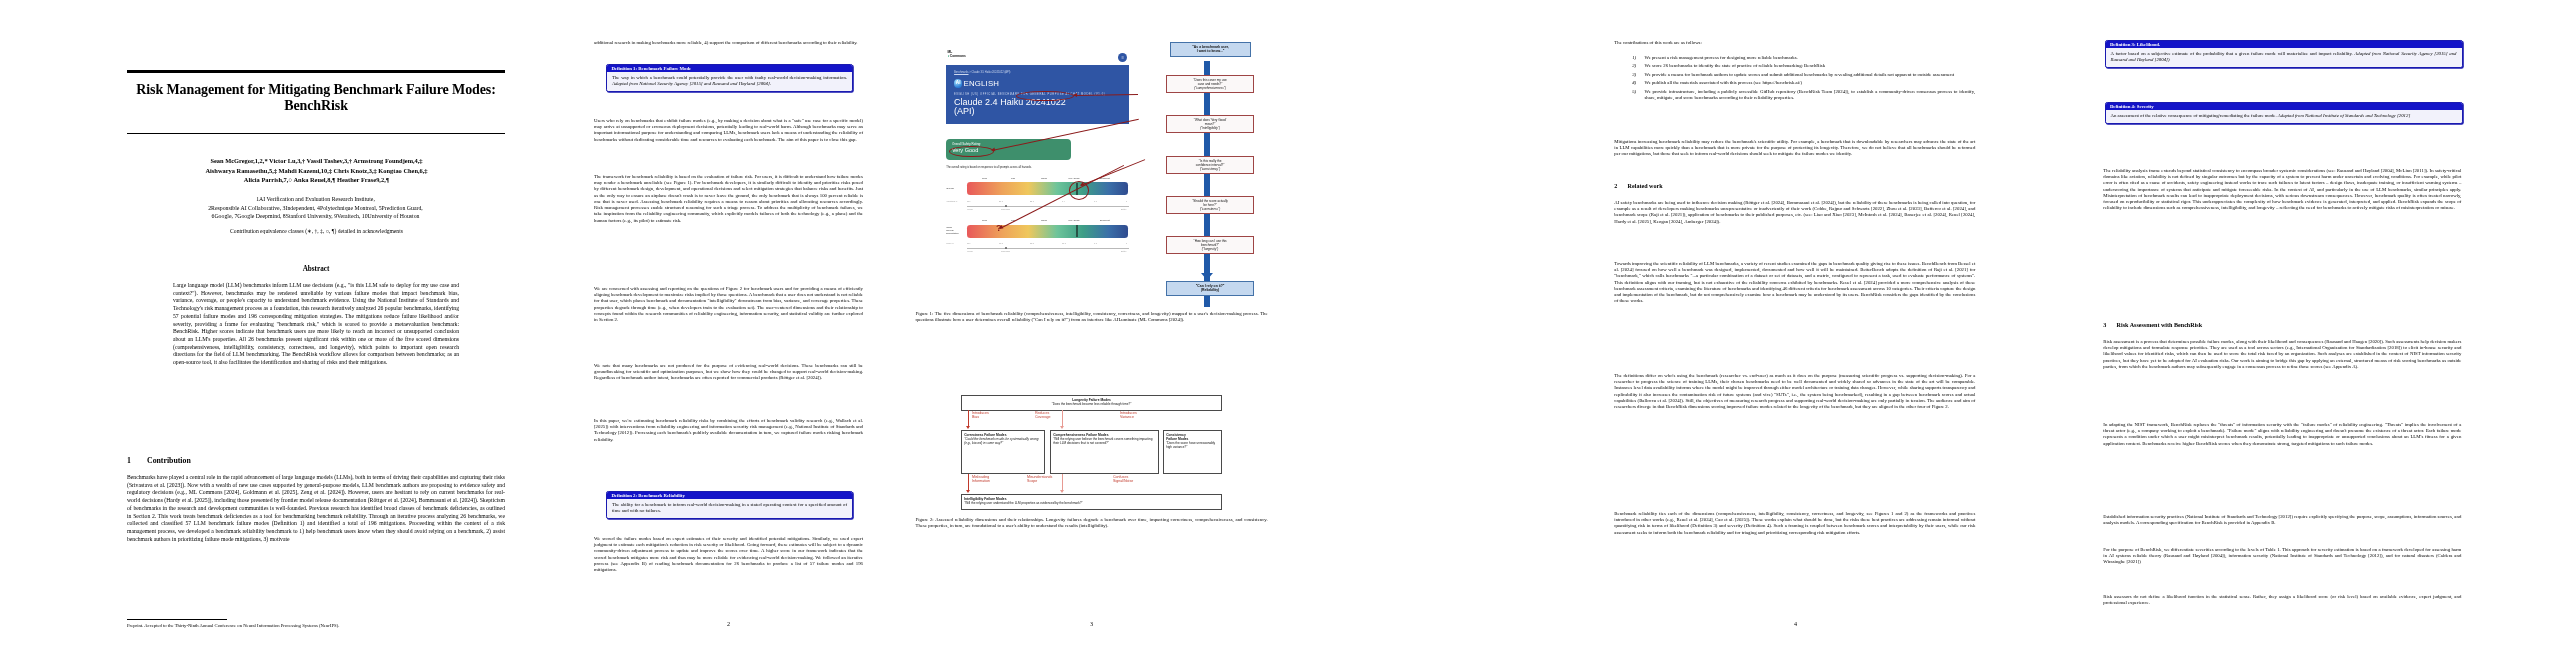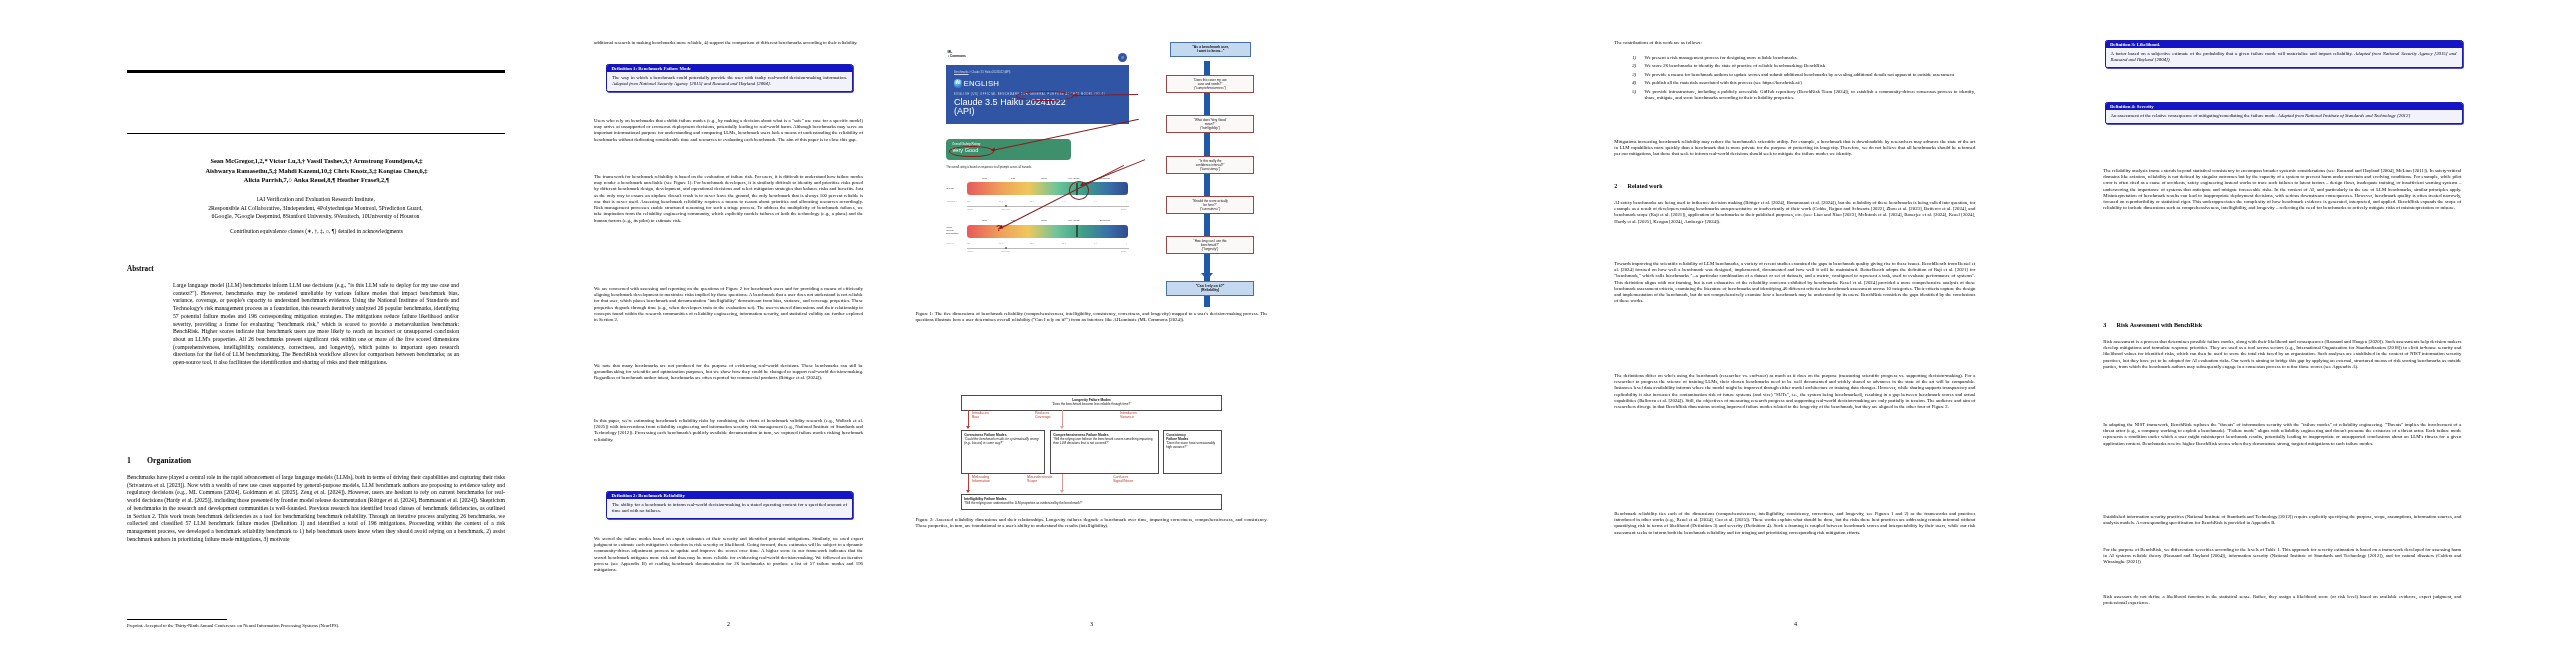--- a/index.html
+++ b/index.html
@@ -15,21 +15,21 @@
   .p1{left:66px;width:489px;}
   .rule-top{position:absolute;left:61px;top:70px;width:378px;height:3.3px;background:#000;}
   .rule-bot{position:absolute;left:61px;top:133px;width:378px;height:1.1px;background:#000;}
   .title{position:absolute;left:61px;top:82px;width:378px;text-align:center;
          font-size:14px;font-weight:bold;line-height:1.16;letter-spacing:-0.1px;}
   .authors{position:absolute;left:56px;top:156px;width:389px;text-align:center;
            font-size:6.4px;font-weight:bold;line-height:1.5;}
   .affil{position:absolute;left:44px;top:195px;width:411px;text-align:center;
          font-size:5.8px;line-height:1.5;}
   .contrib{position:absolute;left:56px;top:228px;width:389px;text-align:center;font-size:5.6px;}
-  .abs-h{position:absolute;left:61px;top:265px;width:378px;text-align:left;
+  .abs-h{position:absolute;left:61px;top:265px;width:378px;text-align:center;
          font-size:7.2px;font-weight:bold;}
   .abs-b{position:absolute;left:107px;top:282px;width:286px;
          font-size:5.7px;line-height:1.355;text-align:justify;}
   .sec1{position:absolute;left:61px;top:456px;width:378px;font-size:7.8px;font-weight:bold;}
   .sec1 span.n{display:inline-block;width:20px;}
   .p1body{position:absolute;left:61px;top:474px;width:378px;
           font-size:5.7px;line-height:1.355;text-align:justify;}
   .footrule{position:absolute;left:61px;top:619px;width:100px;height:0.6px;background:#000;}
   .footnote{position:absolute;left:61px;top:623px;width:378px;font-size:4.7px;}
 
@@ -123,41 +123,42 @@
   .p5{left:2090px;width:389px;}
 </style>
 </head>
 <body>
 
 <div class="sheet">
 
   <div class="page p1">
 
     <div class="rule-top"></div>
+    <div class="title">Risk Management for Mitigating Benchmark Failure Modes: BenchRisk</div>
     <div class="rule-bot"></div>
 
     <div class="authors">
       <div>Sean McGregor,1,2,* Victor Lu,3,† Vassil Tashev,3,† Armstrong Foundjem,4,‡</div>
       <div>Aishwarya Ramasethu,5,‡ Mahdi Kazemi,10,‡ Chris Knotz,3,‡ Kongtao Chen,6,‡</div>
       <div>Alicia Parrish,7,○ Anka Reuel,8,¶ Heather Frase9,2,¶</div>
     </div>
 
     <div class="affil">
       <div>1AI Verification and Evaluation Research Institute,</div>
       <div>2Responsible AI Collaborative, 3Independent, 4Polytechnique Montreal, 5Prediction Guard,</div>
       <div>6Google, 7Google Deepmind, 8Stanford University, 9Veraitech, 10University of Houston</div>
     </div>
 
     <div class="contrib">Contribution equivalence classes (∗, †, ‡, ○, ¶) detailed in acknowledgments</div>
 
     <div class="abs-h">Abstract</div>
     <div class="abs-b">Large language model (LLM) benchmarks inform LLM use decisions (e.g., "is this LLM safe to deploy for my use case and context?"). However, benchmarks may be rendered unreliable by various failure modes that impact benchmark bias, variance, coverage, or people's capacity to understand benchmark evidence. Using the National Institute of Standards and Technology's risk management process as a foundation, this research iteratively analyzed 26 popular benchmarks, identifying 57 potential failure modes and 196 corresponding mitigation strategies. The mitigations reduce failure likelihood and/or severity, providing a frame for evaluating "benchmark risk," which is scored to provide a metaevaluation benchmark: BenchRisk. Higher scores indicate that benchmark users are more likely to reach an incorrect or unsupported conclusion about an LLM's properties. All 26 benchmarks present significant risk within one or more of the five scored dimensions (comprehensiveness, intelligibility, consistency, correctness, and longevity), which points to important open research directions for the field of LLM benchmarking. The BenchRisk workflow allows for comparison between benchmarks; as an open-source tool, it also facilitates the identification and sharing of risks and their mitigations.</div>
 
     <div class="sec1">
-      <span class="n">1</span><span>Organization</span>
+      <span class="n">1</span><span>Contribution</span>
     </div>
     <div class="p1body">Benchmarks have played a central role in the rapid advancement of large language models (LLMs), both in terms of driving their capabilities and capturing their risks (Srivastava et al. [2023]). Now with a wealth of new use cases supported by general-purpose models, LLM benchmark authors are proposing to evidence safety and regulatory decisions (e.g., ML Commons [2024], Goldmann et al. [2025], Zeng et al. [2024]). However, users are hesitant to rely on current benchmarks for real-world decisions (Hardy et al. [2025]), including those presented by frontier model release documentation (Röttger et al. [2024], Bommasani et al. [2024]). Skepticism of benchmarks in the research and development communities is well-founded. Previous research has identified broad classes of benchmark deficiencies, as outlined in Section 2. This work treats benchmark deficiencies as a tool for benchmarking benchmark reliability. Through an iterative process analyzing 26 benchmarks, we collected and classified 57 LLM benchmark failure modes (Definition 1) and identified a total of 196 mitigations. Proceeding within the context of a risk management process, we developed a benchmark reliability benchmark to 1) help benchmark users know when they should avoid relying on a benchmark, 2) assist benchmark authors in prioritizing failure mode mitigations, 3) motivate</div>
 
     <div class="footrule"></div>
     <div class="footnote">Preprint. Accepted to the Thirty-Ninth Annual Conference on Neural Information Processing Systems (NeurIPS).</div>
   </div>
 
   <div class="page p2">
     <div class="col" style="left:10px;top:40px;width:269px;">additional research in making benchmarks more reliable, 4) support the comparison of different benchmarks according to their reliability.</div>
 
@@ -195,21 +196,21 @@
         <div class="crumb" style="left:7.8px;top:6.7px;">
           <u>Benchmarks</u>
           <span>&gt;</span>
           <span>Claude 3.5 Haiku 20241022 (API)</span>
         </div>
         <div class="ailogo" style="left:7.8px;top:14px;">
           <span class="aibadge">AI</span><span>ENGLISH</span>
         </div>
         <div class="subcap" style="left:7.8px;top:28px;width:172px;">ENGLISH (US) OFFICIAL BENCHMARK FOR GENERAL PURPOSE AI CHAT MODEL (V1.0)</div>
         <div class="heroname" style="left:7.8px;top:33px;width:167px;">
-          <div>Claude 3.5 Haiku 20241022</div>
+          <div>Claude 2.4 Haiku 20241022</div>
           <div>(API)</div>
         </div>
       </div>
       <div class="hamb" style="left:185px;top:14px;">≡</div>
 
       <div class="greenbar" style="left:13.3px;top:100px;width:125px;height:20.6px;">
         <div class="l1">Overall Safety Rating:</div>
         <div class="l2">Very Good</div>
       </div>
       <div class="ellipse" style="left:15.6px;top:107px;width:43px;height:9.4px;"></div>

